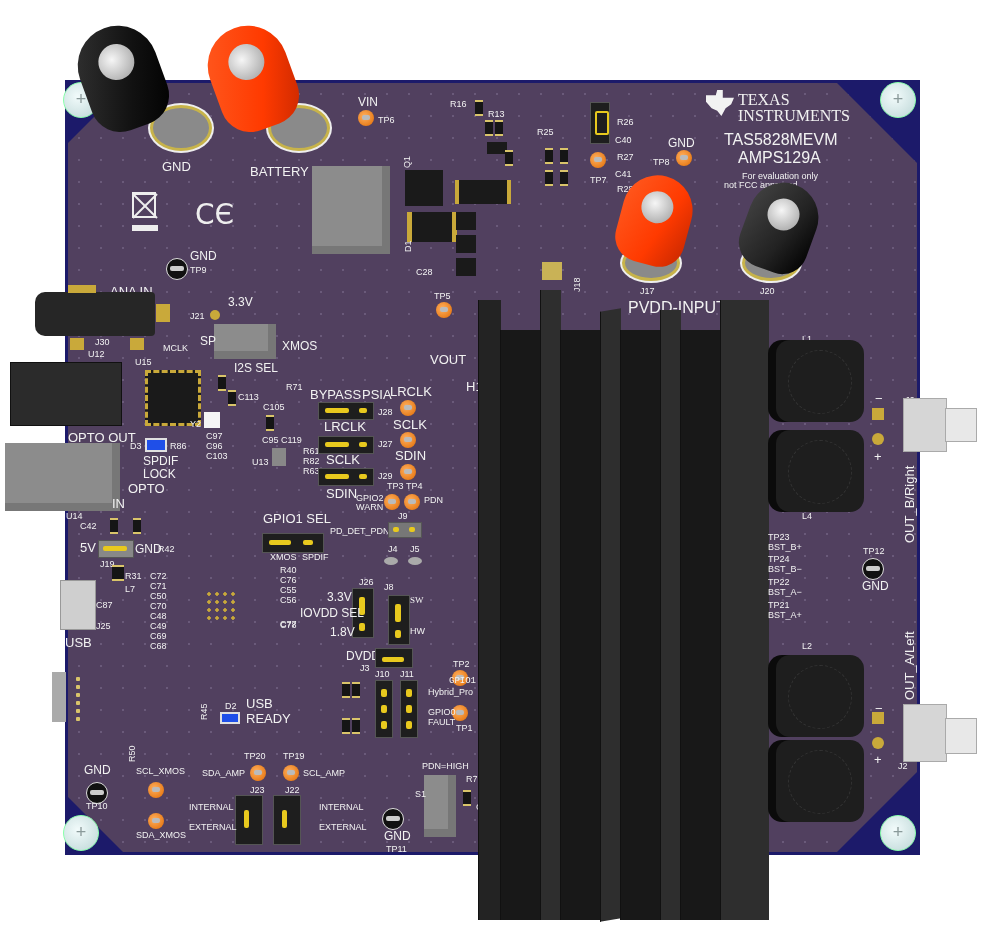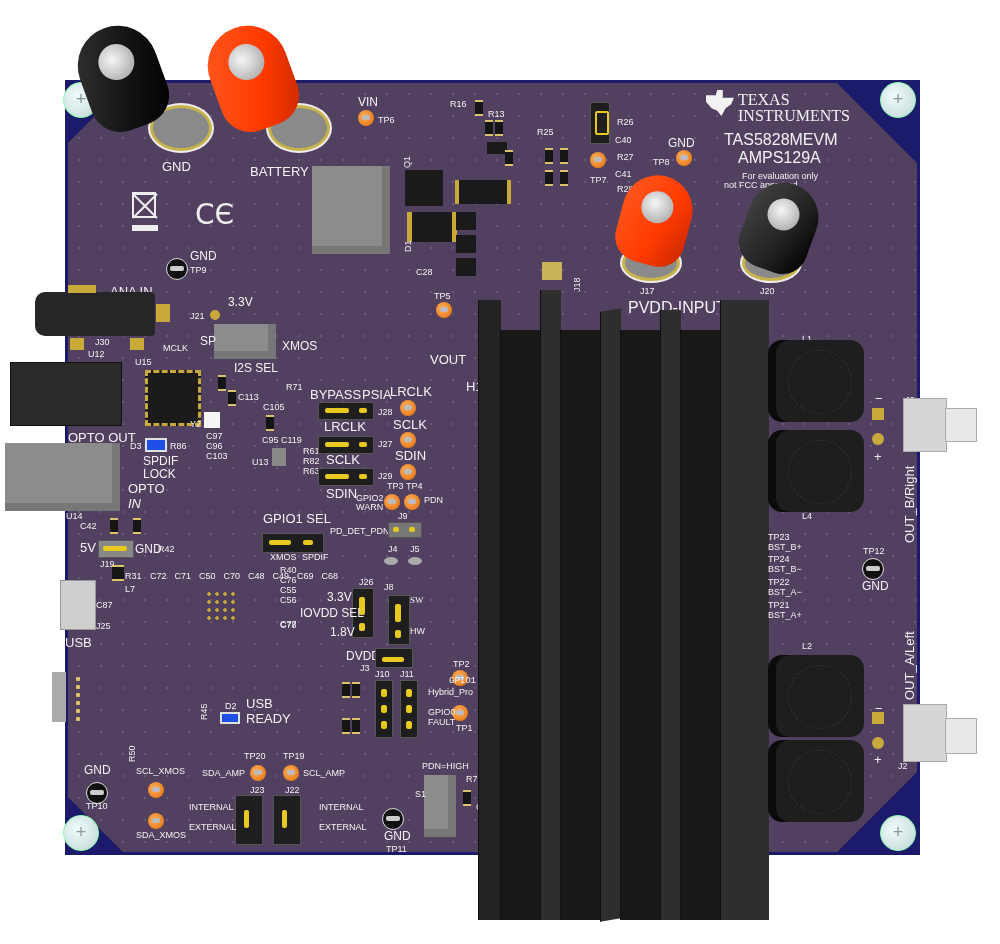--- a/index.html
+++ b/index.html
@@ -154,21 +154,21 @@
 <div class="grey" style="left:214px;top:324px;width:62px;height:35px;"></div>
 <span class="silk" style="left:200px;top:335px;">SP</span>
 <span class="silk" style="left:282px;top:340px;">XMOS</span>
 <span class="silk" style="left:234px;top:362px;">I2S SEL</span>
 
 <div style="position:absolute;left:10px;top:362px;width:110px;height:62px;background:#2b2b2b;border:1px solid #111;"></div>
 <span class="silk sm" style="left:88px;top:350px;">U12</span>
 <span class="silk md" style="left:68px;top:431px;">OPTO OUT</span>
 <div class="grey" style="left:5px;top:443px;width:115px;height:68px;"></div>
 <span class="silk md" style="left:128px;top:482px;">OPTO</span>
-<span class="silk md" style="left:128px;top:497px;font-style:italic;">IN</span>
+<span class="silk md" style="left:112px;top:497px;">IN</span>
 <span class="silk sm" style="left:66px;top:512px;">U14</span>
 
 <span class="silk sm" style="left:163px;top:344px;">MCLK</span>
 <span class="silk sm" style="left:135px;top:358px;">U15</span>
 <div class="chip" style="left:145px;top:370px;width:50px;height:50px;border:3px dashed #c9a93a;"></div>
 <div class="smd" style="left:218px;top:375px;"></div>
 <div class="smd" style="left:228px;top:390px;"></div>
 <span class="silk sm" style="left:238px;top:383px;margin-left:48px;">R71</span>
 <span class="silk sm" style="left:238px;top:393px;">C113</span>
 <span class="silk sm" style="left:238px;top:403px;padding-left:25px;">C105</span>
@@ -254,21 +254,21 @@
 <span class="silk sm" style="left:158px;top:545px;">R42</span>
 <span class="silk sm" style="left:100px;top:560px;">J19</span>
 <div class="smd" style="left:112px;top:565px;width:12px;"></div>
 <span class="silk sm" style="left:125px;top:572px;">R31</span>
 <span class="silk sm" style="left:125px;top:585px;">L7</span>
 <div style="position:absolute;left:60px;top:580px;width:34px;height:48px;background:#cfcfcf;border:1px solid #999;"></div>
 <span class="silk sm" style="left:96px;top:601px;">C87</span>
 <span class="silk sm" style="left:96px;top:622px;">J25</span>
 <span class="silk md" style="left:65px;top:636px;">USB</span>
 
-<div style="position:absolute;left:150px;top:572px;display:flex;flex-direction:row;gap:8px;">
+<div style="position:absolute;left:150px;top:572px;display:flex;flex-direction:column;gap:0px;">
   <span class="silk sm" style="position:static;height:10px;">C72</span>
   <span class="silk sm" style="position:static;height:10px;">C71</span>
   <span class="silk sm" style="position:static;height:10px;">C50</span>
   <span class="silk sm" style="position:static;height:10px;">C70</span>
   <span class="silk sm" style="position:static;height:10px;">C48</span>
   <span class="silk sm" style="position:static;height:10px;">C49</span>
   <span class="silk sm" style="position:static;height:10px;">C69</span>
   <span class="silk sm" style="position:static;height:10px;">C68</span>
 </div>
 <div style="position:absolute;left:205px;top:590px;width:34px;height:30px;background-image:radial-gradient(circle,#c9a93a 1.5px,transparent 2px);background-size:8px 8px;"></div>

